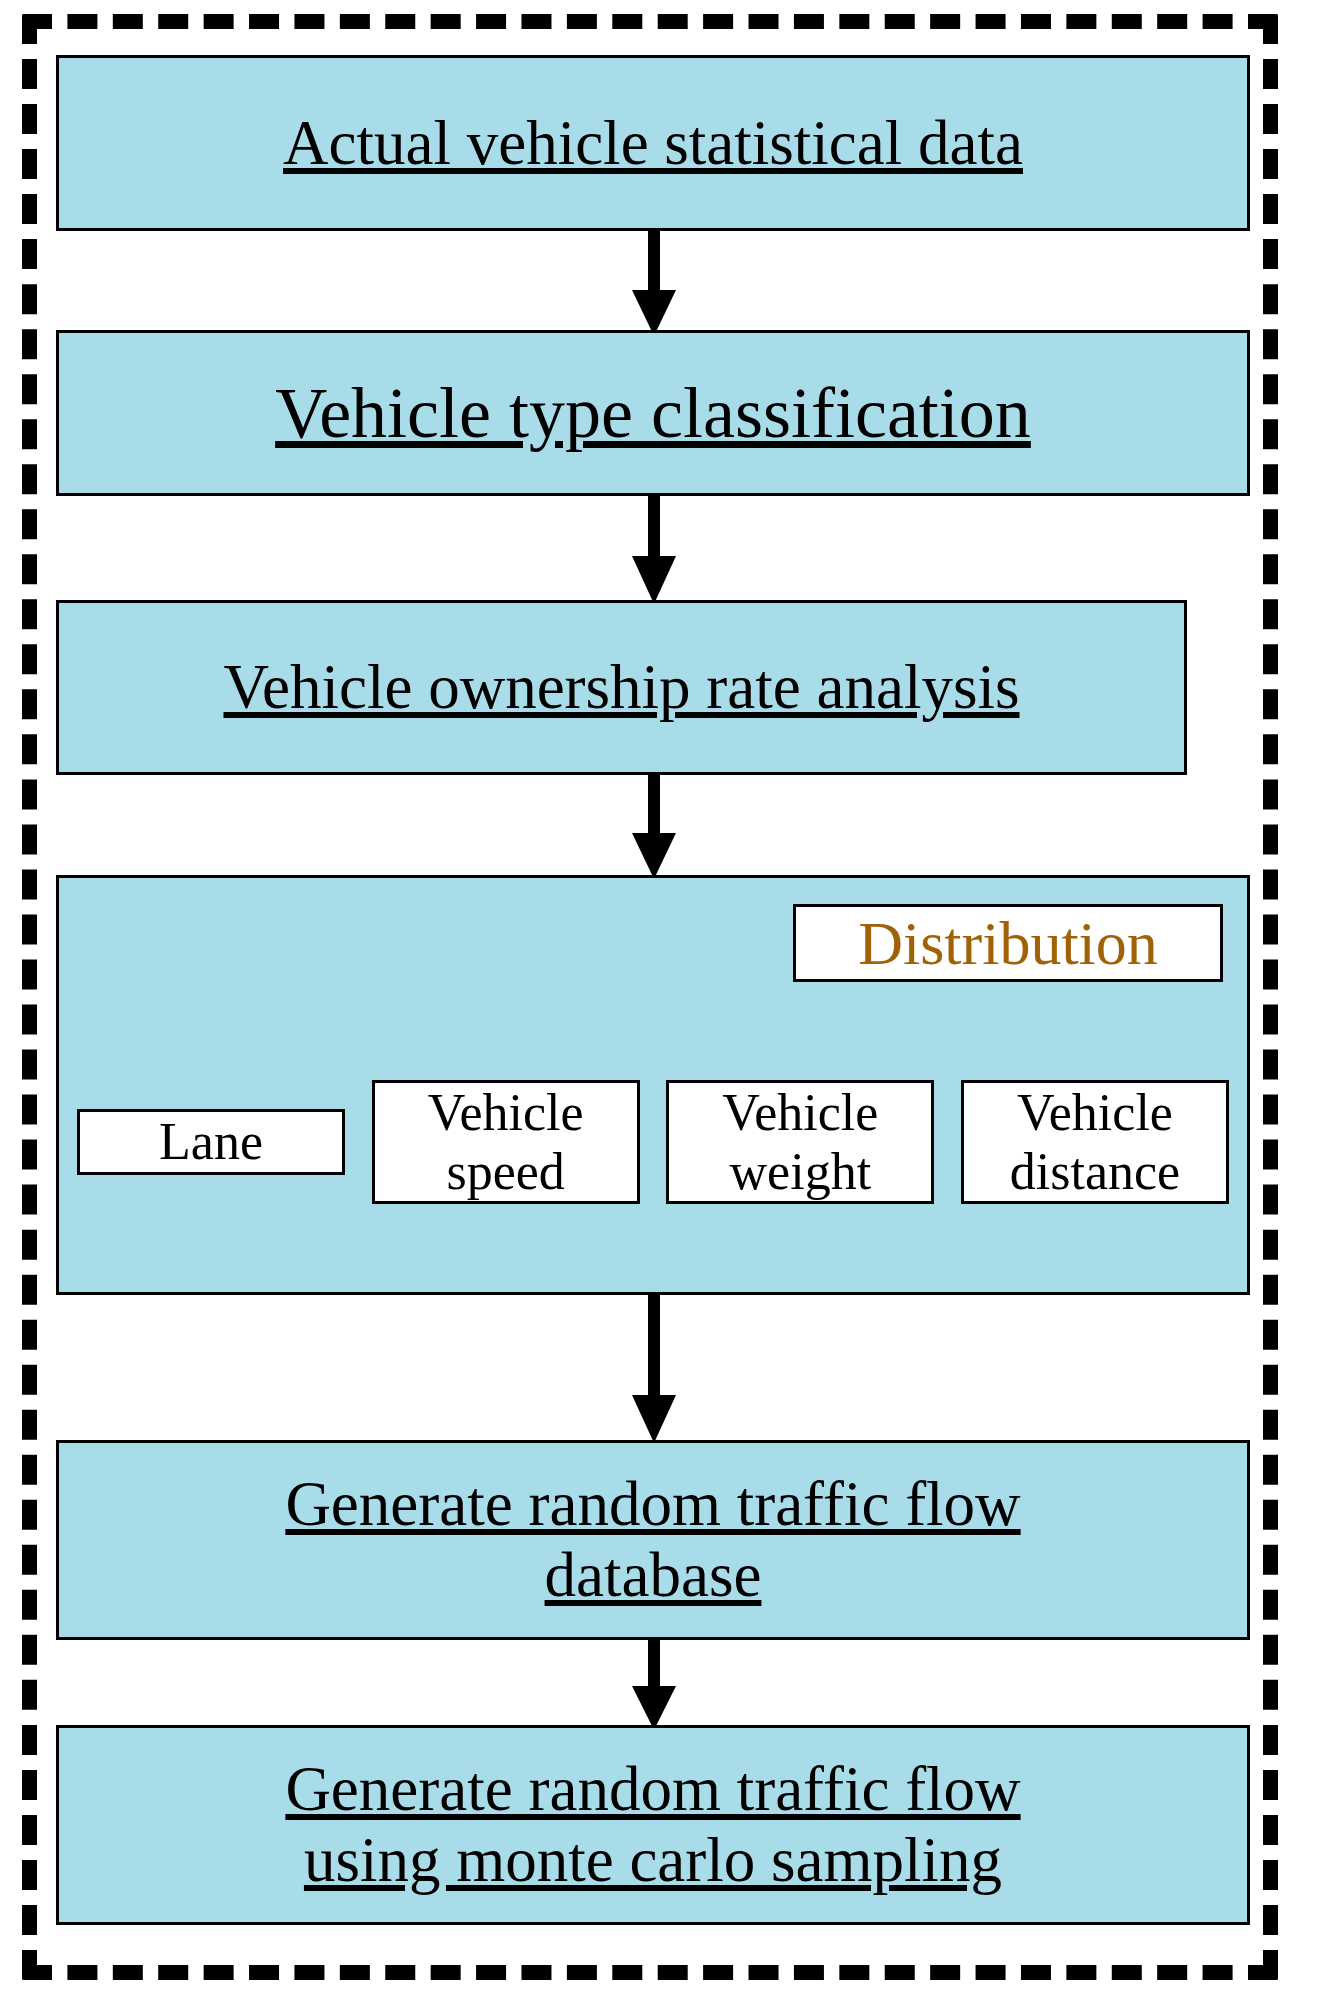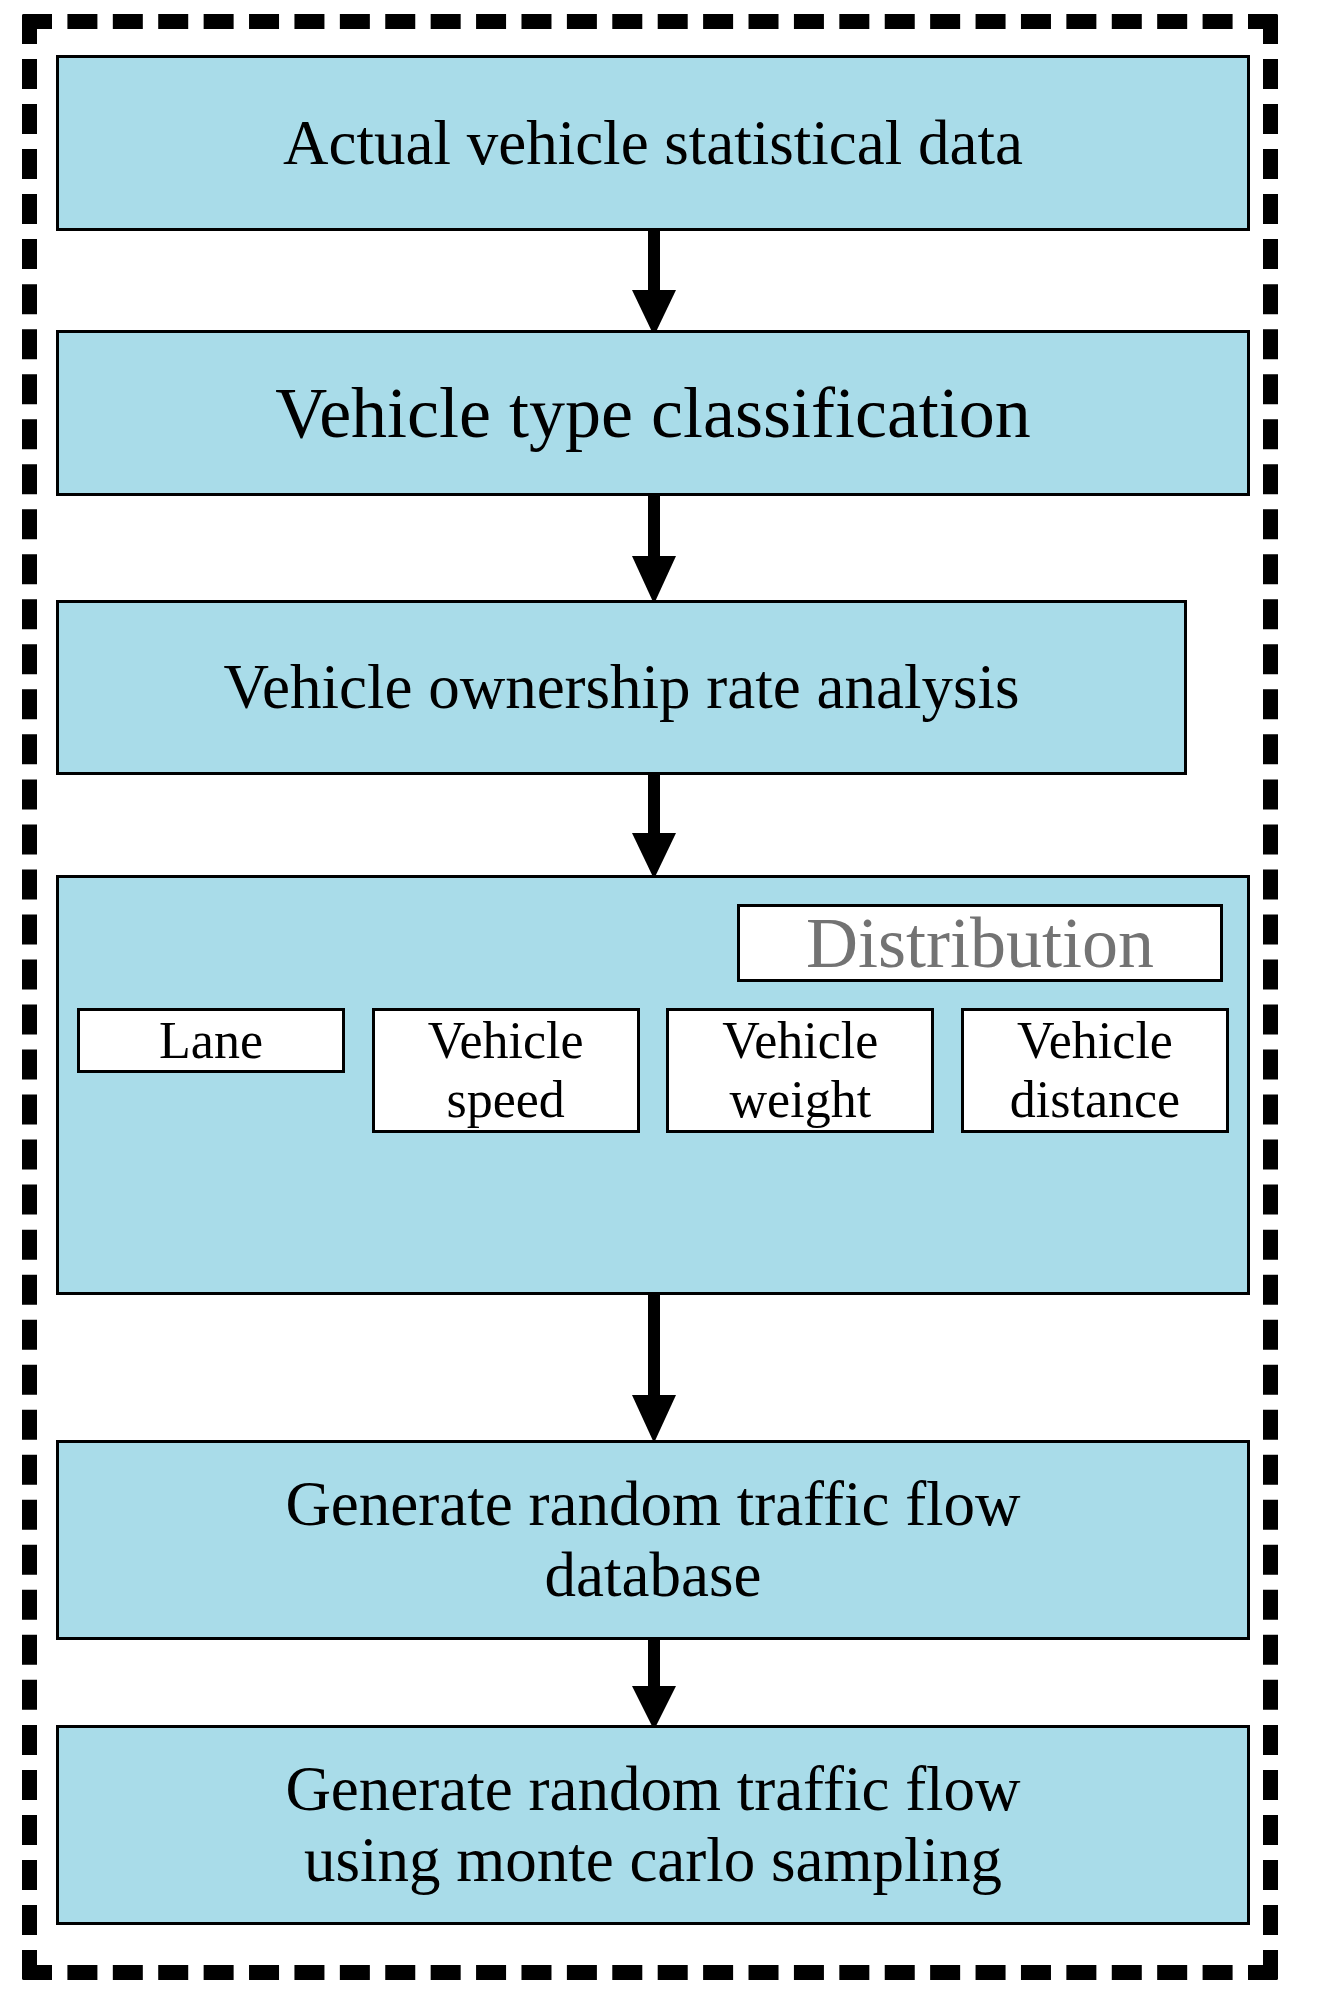--- a/index.html
+++ b/index.html
@@ -39,20 +39,21 @@
     box-sizing: border-box;
     background: #a9dce9;
     border: 3px solid #000000;
     display: flex;
     align-items: center;
     justify-content: center;
     text-align: center;
     color: #000000;
     line-height: 1.12;
     padding: 16px 10px;
+    text-decoration: underline;
   }
 
   .node-label {
     display: block;
     width: 100%;
     white-space: pre-line;
   }
 
   
   #box-actual-data {
@@ -74,42 +75,42 @@
     left: 56px;  top: 875px; width: 1194px; height: 420px;
     box-sizing: border-box;
     background: #a9dce9;
     border: 3px solid #000000;
   }
 
   #distribution-title {
     position: absolute;
     right: 24px;
     top: 26px;
-    width: 486px;
+    width: 430px;
     height: 78px;
     box-sizing: border-box;
     background: #ffffff;
     border: 3px solid #000000;
     display: flex;
     align-items: center;
     justify-content: center;
-    font-size: 72px;
-    color: #737373;
+    font-size: 62px;
+    color: #a16207;
     line-height: 1;
   }
 
   .subbox-row {
     position: absolute;
     left: 18px;
     right: 18px;
     top: 130px;
     height: 268px;
     display: flex;
     justify-content: space-between;
-    align-items: flex-start;
+    align-items: center;
   }
 
   .subbox {
     box-sizing: border-box;
     width: 268px;
     background: #ffffff;
     border: 3px solid #000000;
     display: flex;
     align-items: center;
     justify-content: center;

